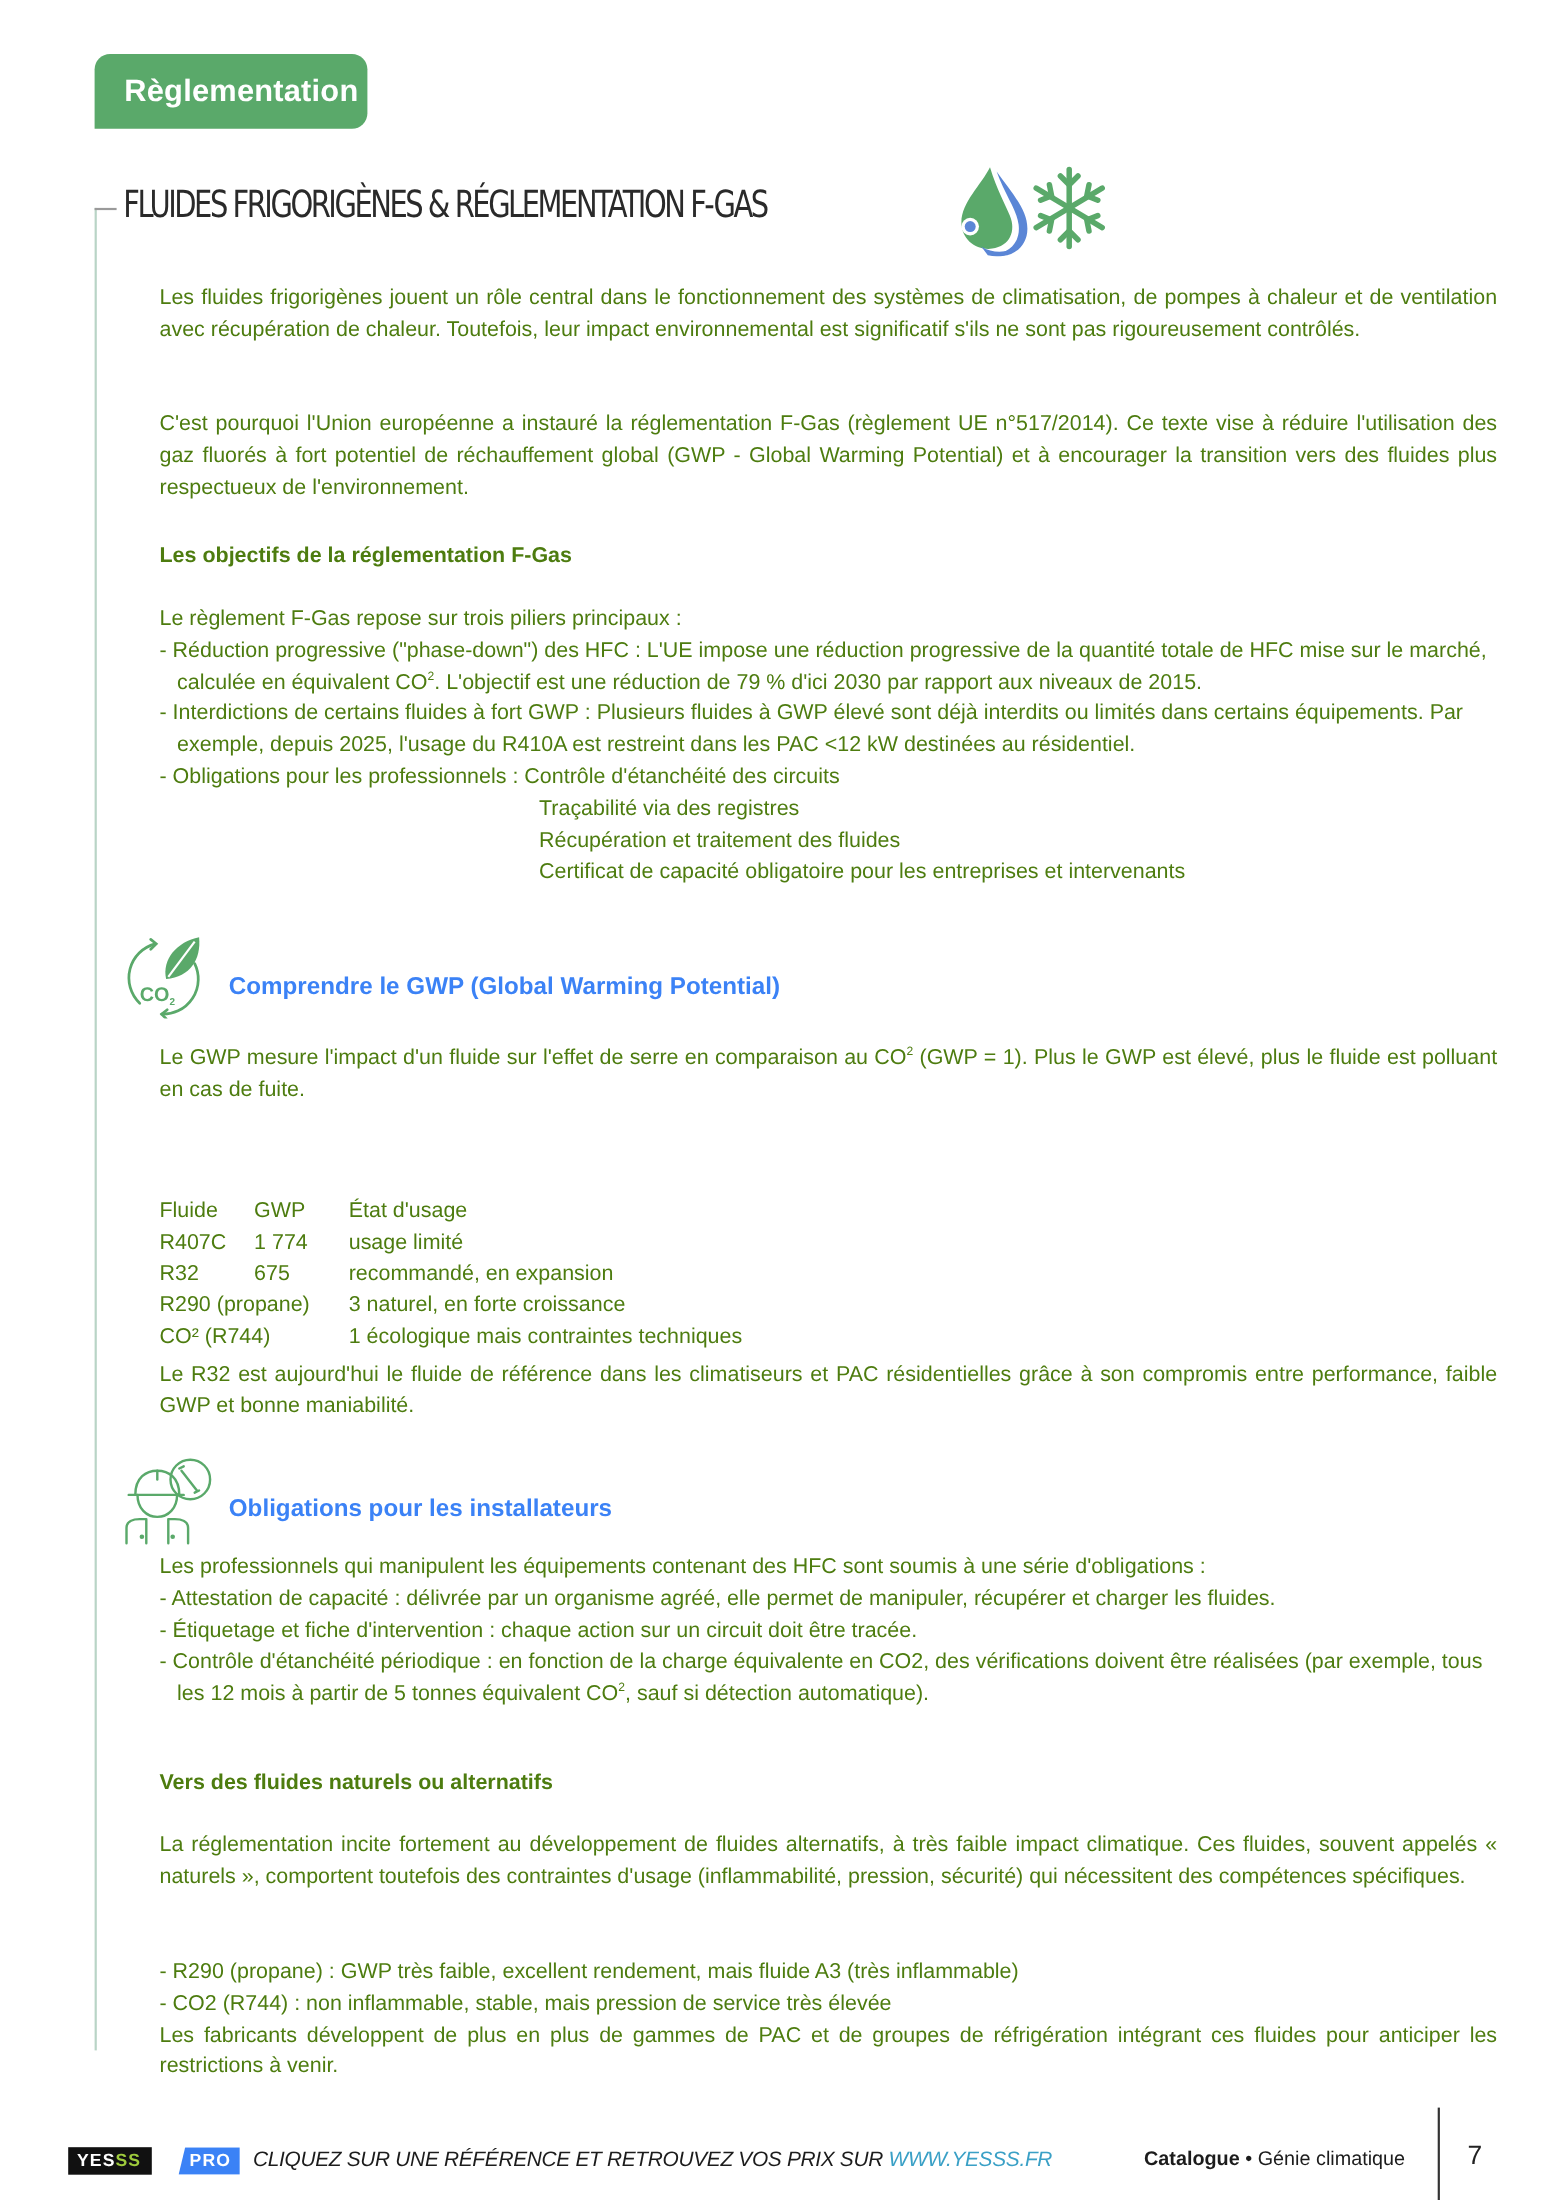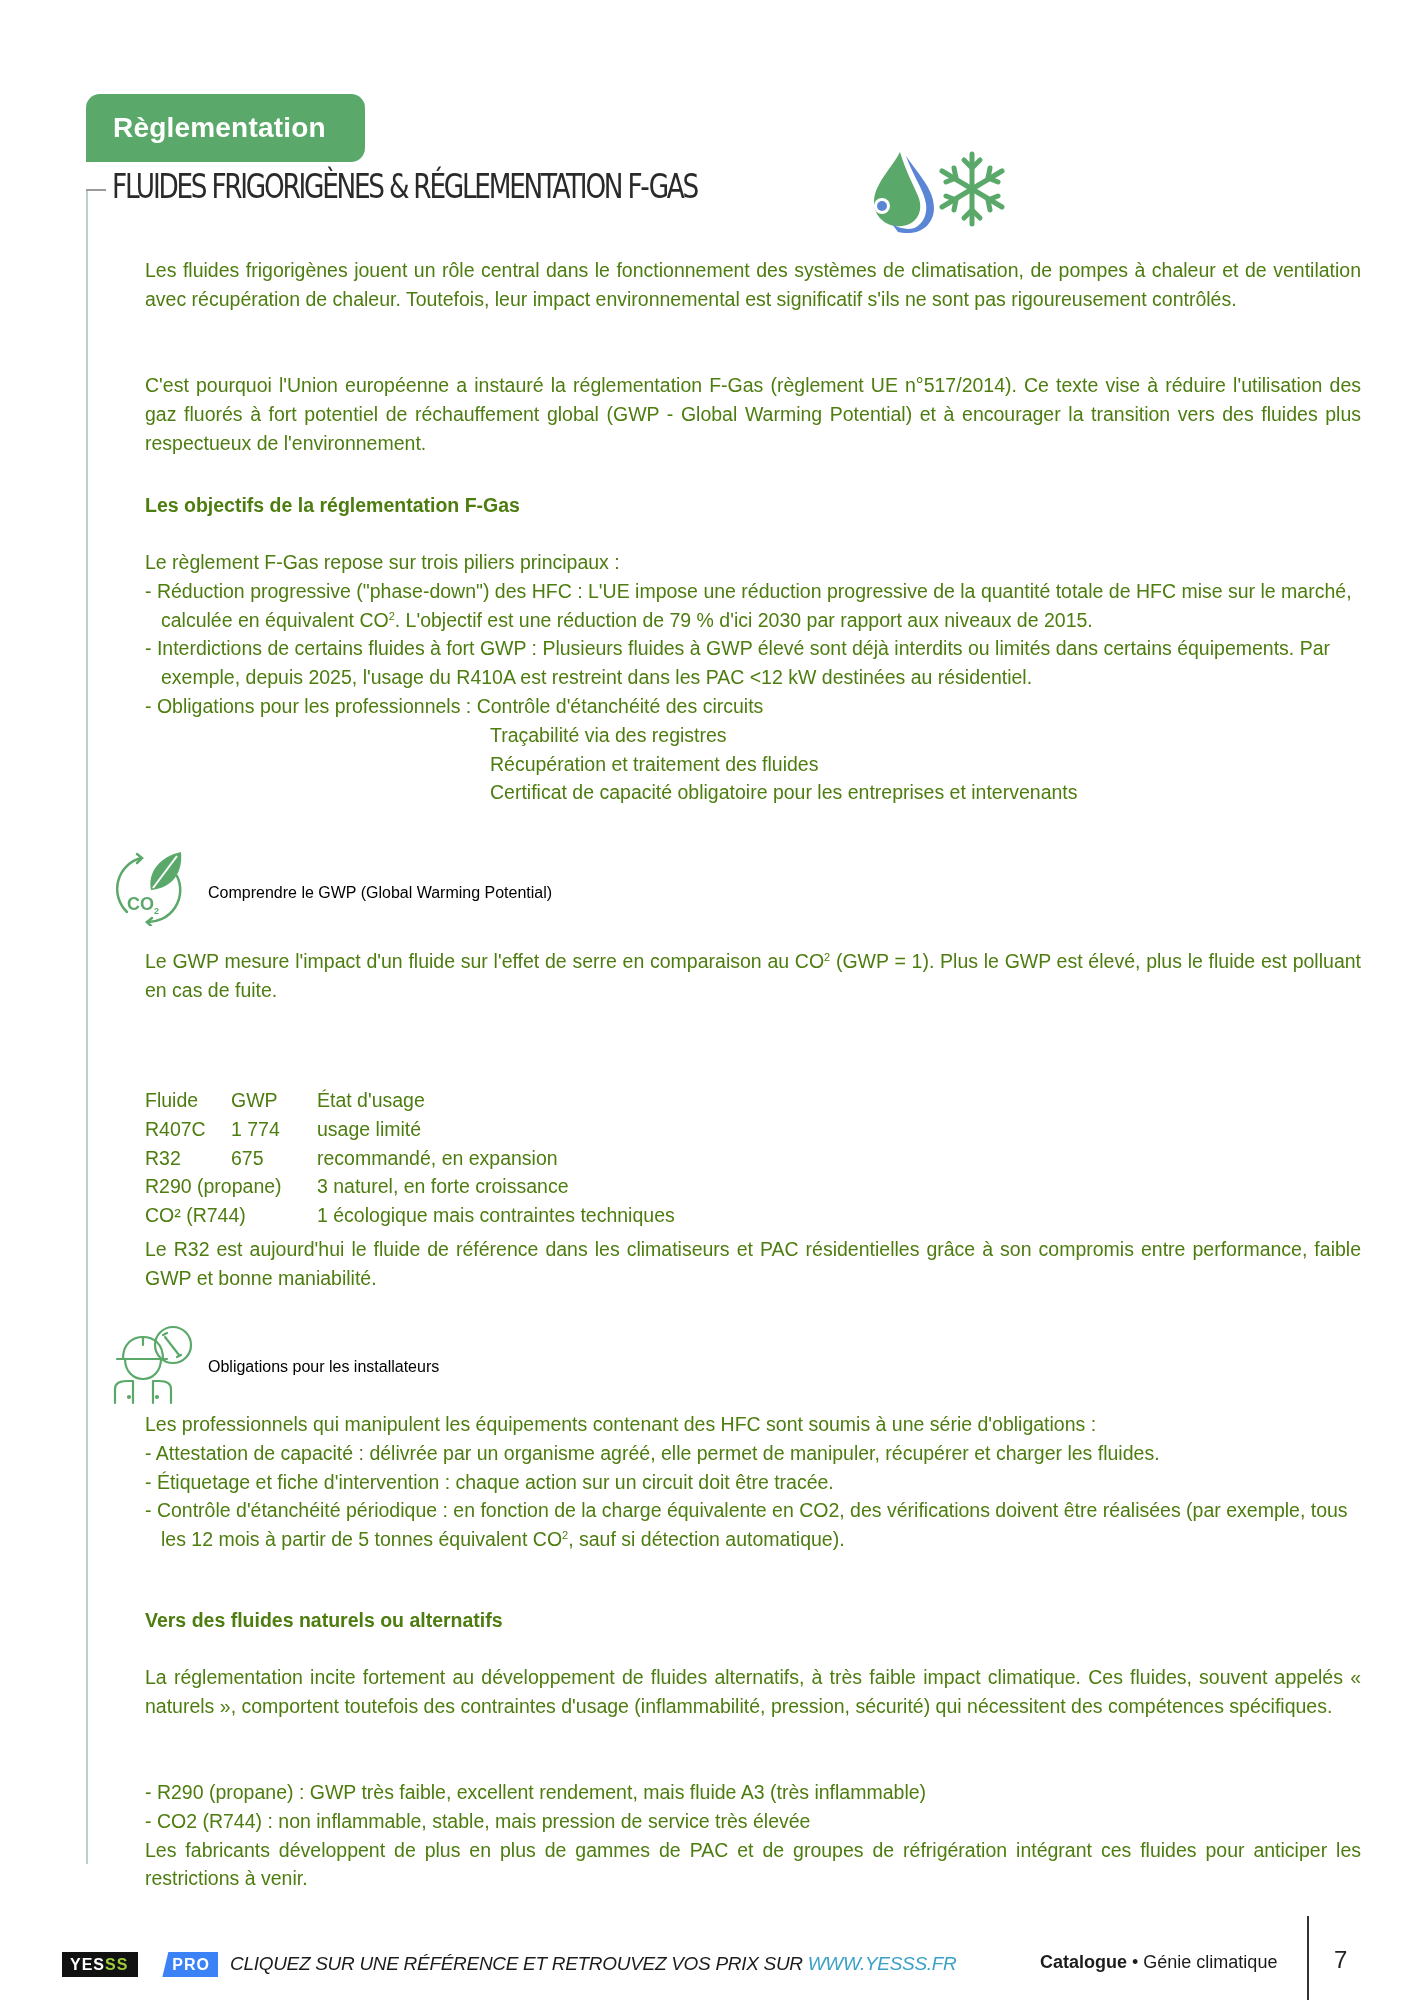--- a/index.html
+++ b/index.html
@@ -1,40 +1,40 @@
 <!DOCTYPE html>
 <html><head>
 <meta charset="utf-8">
 <style>
   * { margin:0; padding:0; box-sizing:border-box; }
   html, body { width:1414px; height:2000px; background:#ffffff; overflow:hidden; }
   body { position:relative; font-family:"Liberation Sans", sans-serif; color:#1c1c1c; }
   .badge {
-    position:absolute; left:86px; top:49px; width:279px; height:68px;
+    position:absolute; left:86px; top:49px; width:248px; height:68px;
     background:#5aa96a; border-radius:14px 14px 14px 0;
     color:#fff; font-weight:bold; font-size:28px; line-height:68px;
-    padding-left:27px; letter-spacing:0.2px;margin-top:45px;
+    padding-left:27px; letter-spacing:0.2px;
   }
   .frame-v { position:absolute; left:86px; top:189px; width:2px; height:1675px; background:#b9d4c6; }
   .frame-h { position:absolute; left:86px; top:189px; width:20px; height:2px; background:#9a9a9a; }
   .main-title {
     position:absolute; left:112px; top:166px;
     font-family:"DejaVu Sans", sans-serif; font-weight:normal; font-size:34px;
     letter-spacing:-2.6px; color:#2a2a2a; transform:scaleX(0.86); transform-origin:left center;
     white-space:nowrap; font-stretch:condensed;
   }
   .title-icons { position:absolute; left:862px; top:146px; width:150px; height:90px; }
   .content { position:absolute; left:113px; width:1216px; font-size:19.5px; line-height:28.8px; color:#4d7c0f;margin-left:32px; }
   .just { text-align:justify; }
   .h-bold { font-weight:bold; font-size:19.5px; }
   .list-item { padding-left:16px; text-indent:-16px; }
   .sub-indent { padding-left:345px; }
   sup { font-size:11px; vertical-align:super; line-height:0; }
   .section-icon { position:absolute; }
-  .section-title { position:absolute; font-weight:normal; font-size:16px; color:#000000; }
+  .section-title { position:absolute; font-weight:bold; font-size:22px; color:#3b82f6; }
   table.gwp { border-collapse:collapse; font-size:19.5px; }
   table.gwp td { padding:0; height:28.8px; vertical-align:top; }
   .footer-logo { position:absolute; left:62px; top:1952px; height:25px; display:flex;gap:28px; }
   .logo-yes { background:#111; color:#fff; font-weight:bold; font-size:16px; line-height:25px; padding:0 10px 0 8px; letter-spacing:1px; }
   .logo-yes .ss { color:#9ecb3c; }
   .logo-pro { background:#3b82f6; color:#fff; font-weight:bold; font-size:16px; line-height:25px; padding:0 8px 0 10px; letter-spacing:1px; clip-path:polygon(6px 0,100% 0,100% 100%,0 100%); margin-left:-4px; }
   .footer-cta { position:absolute; left:230px; top:1953px; font-size:19px; font-style:italic; color:#1c1c1c; letter-spacing:-0.3px; white-space:nowrap; }
   .footer-cta .url { color:#3aa0c6; }
   .footer-cat { position:absolute; left:1040px; top:1952px; font-size:18px; color:#1c1c1c; white-space:nowrap; }
   .footer-cat b { font-weight:bold; }

